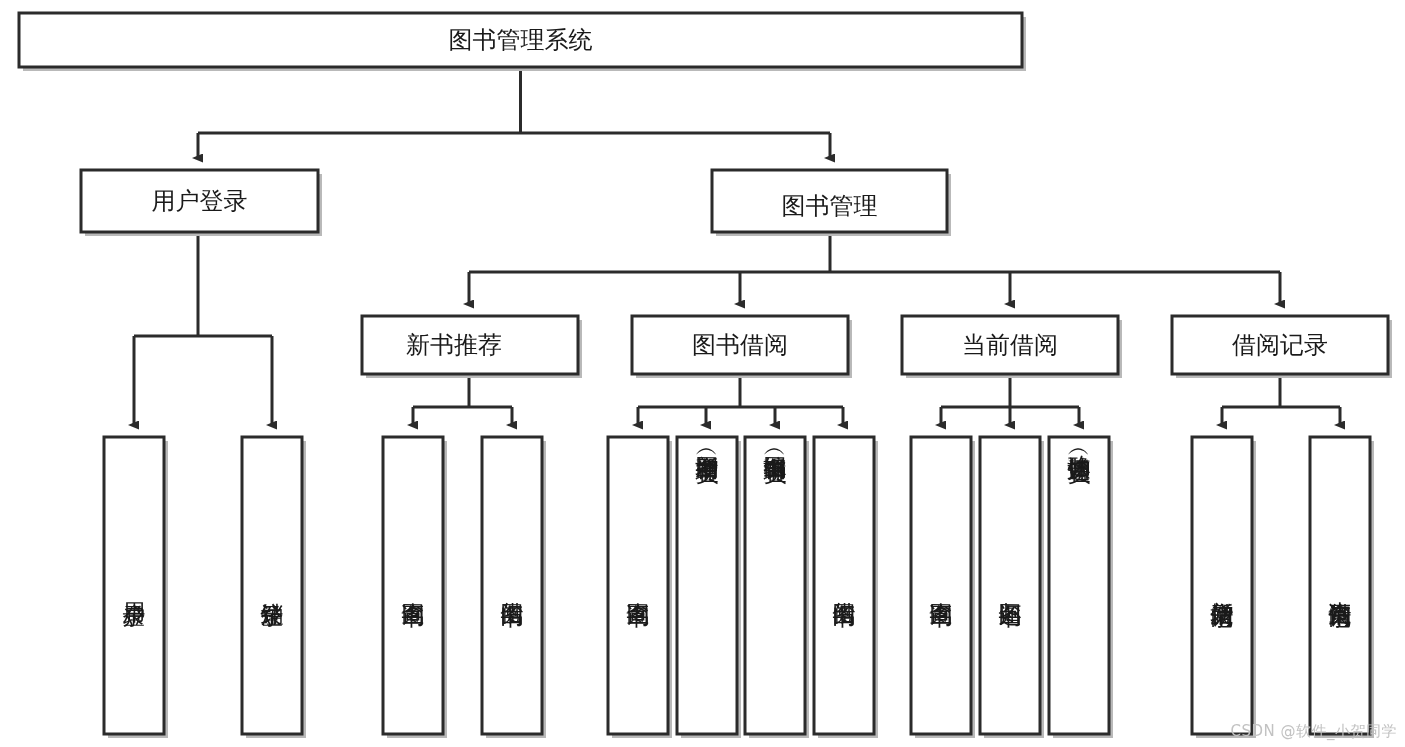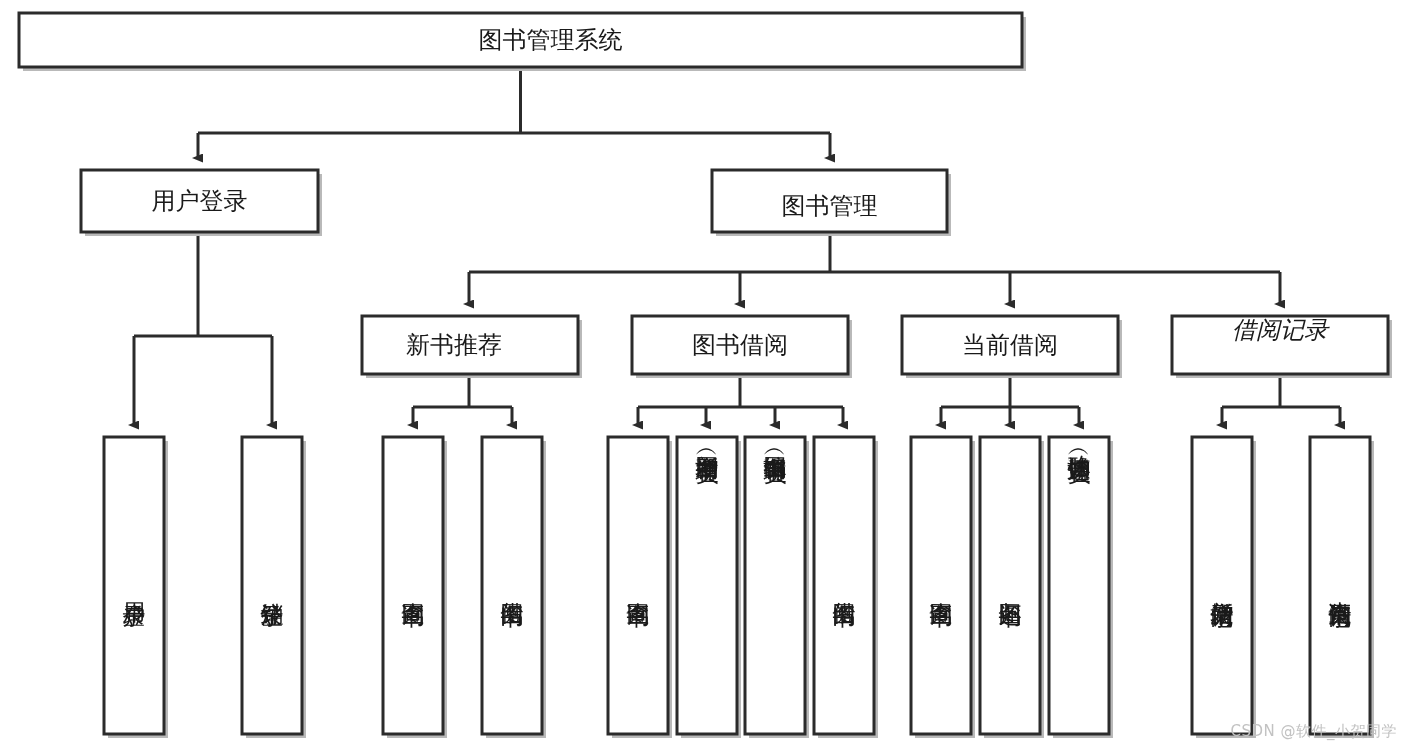--- a/index.html
+++ b/index.html
@@ -195,21 +195,21 @@
       <rect class="node-rect" x="1049" y="437" width="60" height="297"></rect>
 
       <rect class="node-shadow" x="1196" y="441" width="60" height="297"></rect>
       <rect class="node-rect" x="1192" y="437" width="60" height="297"></rect>
 
       <rect class="node-shadow" x="1314" y="441" width="60" height="297"></rect>
       <rect class="node-rect" x="1310" y="437" width="60" height="297"></rect>
     </g>
   </svg>
 
-  <div class="hlabel-wrap" style="left:19px; top:13px; width:1003px; height:54px;padding-left:30px;">
+  <div class="hlabel-wrap" style="left:19px; top:13px; width:1003px; height:54px;">
     <span class="hlabel-text">图书管理系统</span>
   </div>
 
   <div class="hlabel-wrap" style="left:81px; top:170px; width:237px; height:62px;">
     <span class="hlabel-text">用户登录</span>
   </div>
 
   <div class="hlabel-wrap" style="left:712px; top:170px; width:235px; height:72px;">
     <span class="hlabel-text">图书管理</span>
   </div>
@@ -219,21 +219,21 @@
   </div>
 
   <div class="hlabel-wrap" style="left:902px; top:316px; width:216px; height:58px;">
     <span class="hlabel-text">当前借阅</span>
   </div>
 
   <div class="hlabel-wrap" style="left:632px; top:316px; width:216px; height:58px;">
     <span class="hlabel-text">图书借阅</span>
   </div>
 
-  <div class="hlabel-wrap" style="left:1172px; top:301px; width:216px; height:58px;font-style:italic;">
+  <div class="hlabel-wrap" style="left:1172px; top:316px; width:216px; height:58px;">
     <span class="hlabel-text">借阅记录</span>
   </div>
 
   <div class="vlabel-wrap" style="left:104px; top:437px; width:60px; height:297px;">
     <span class="vlabel-text">用户登录</span>
   </div>
   <div class="vlabel-wrap" style="left:242px; top:437px; width:60px; height:297px;">
     <span class="vlabel-text">注销登录</span>
   </div>
 

